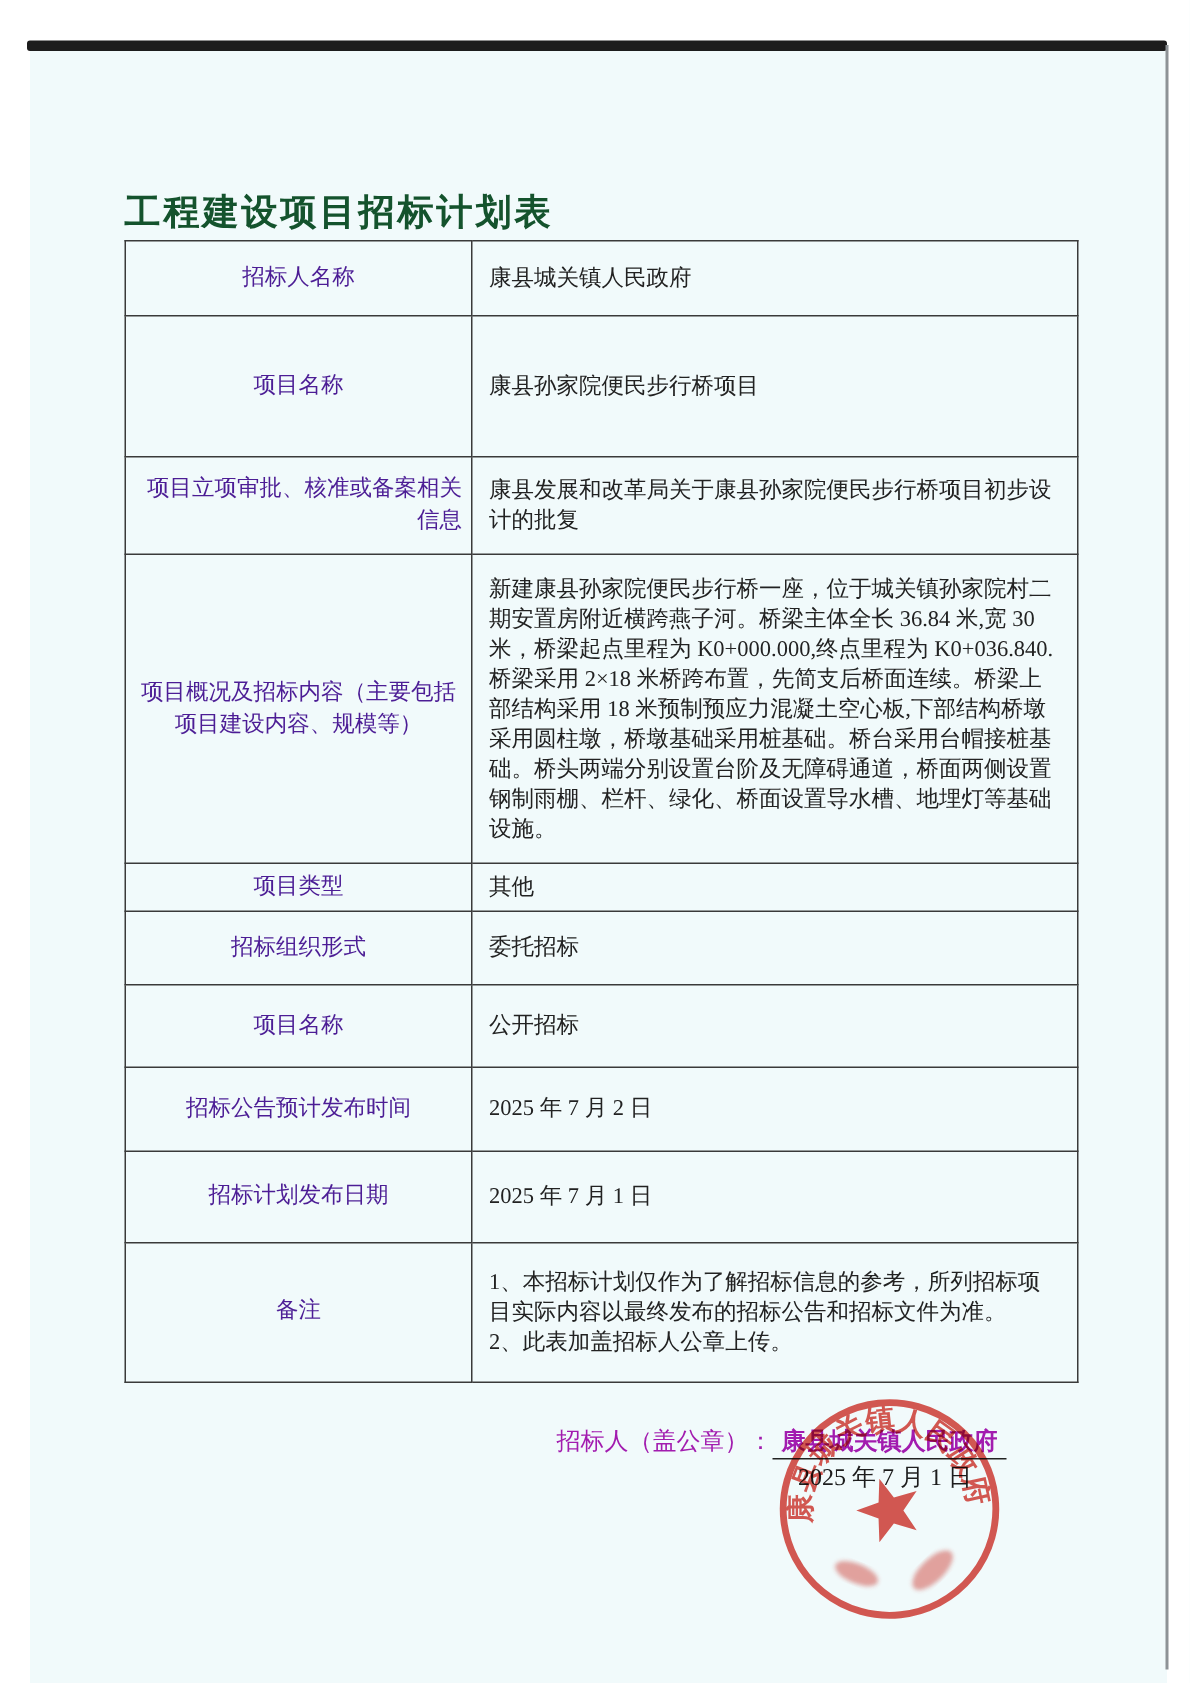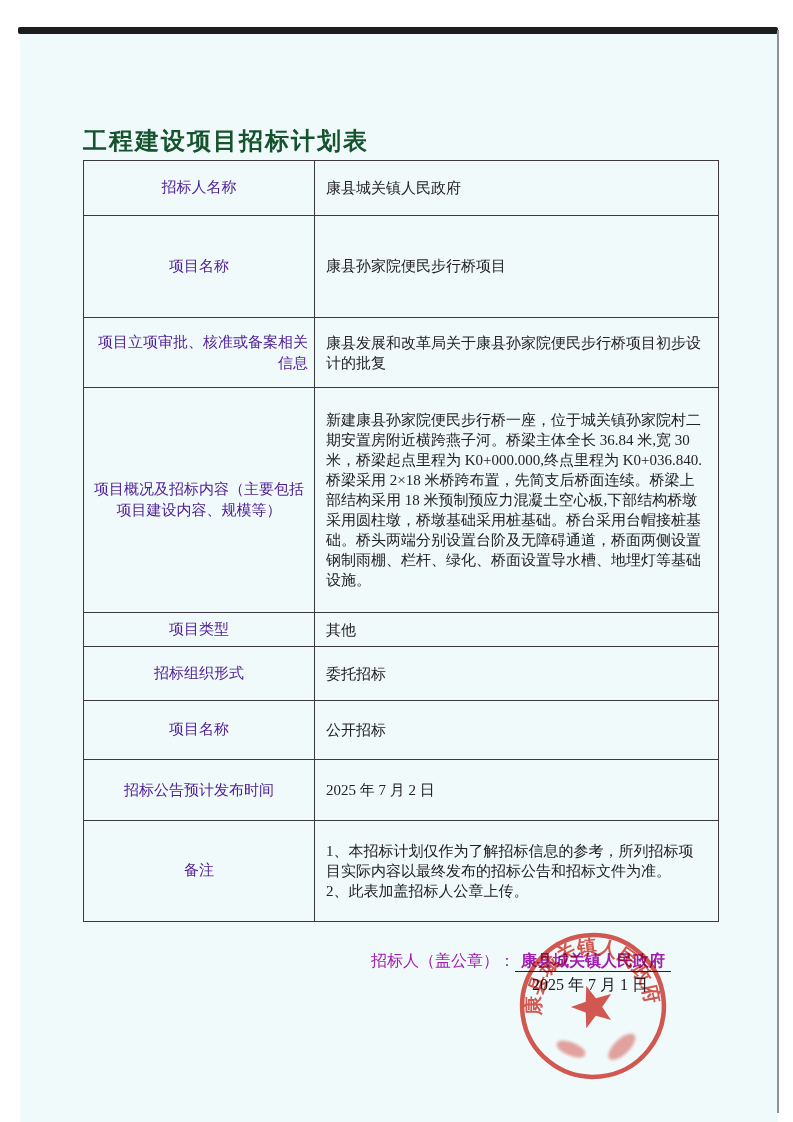--- a/index.html
+++ b/index.html
@@ -93,20 +93,24 @@
       <td class="value">委托招标</td>
     </tr>
     <tr style="height:50px">
       <td class="label">项目名称</td>
       <td class="value">公开招标</td>
     </tr>
     <tr style="height:51px">
       <td class="label">招标公告预计发布时间</td>
       <td class="value">2025 年 7 月 2 日</td>
     </tr>
+    <tr style="height:56px">
+      <td class="label">招标计划发布日期</td>
+      <td class="value">2025 年 7 月 1 日</td>
+    </tr>
     <tr style="height:85px">
       <td class="label">备注</td>
       <td class="value">
         <span class="note-line">1、本招标计划仅作为了解招标信息的参考，所列招标项目实际内容以最终发布的招标公告和招标文件为准。</span>
         <span class="note-line">2、此表加盖招标人公章上传。</span>
       </td>
     </tr>
   </tbody>
 </table>
 

